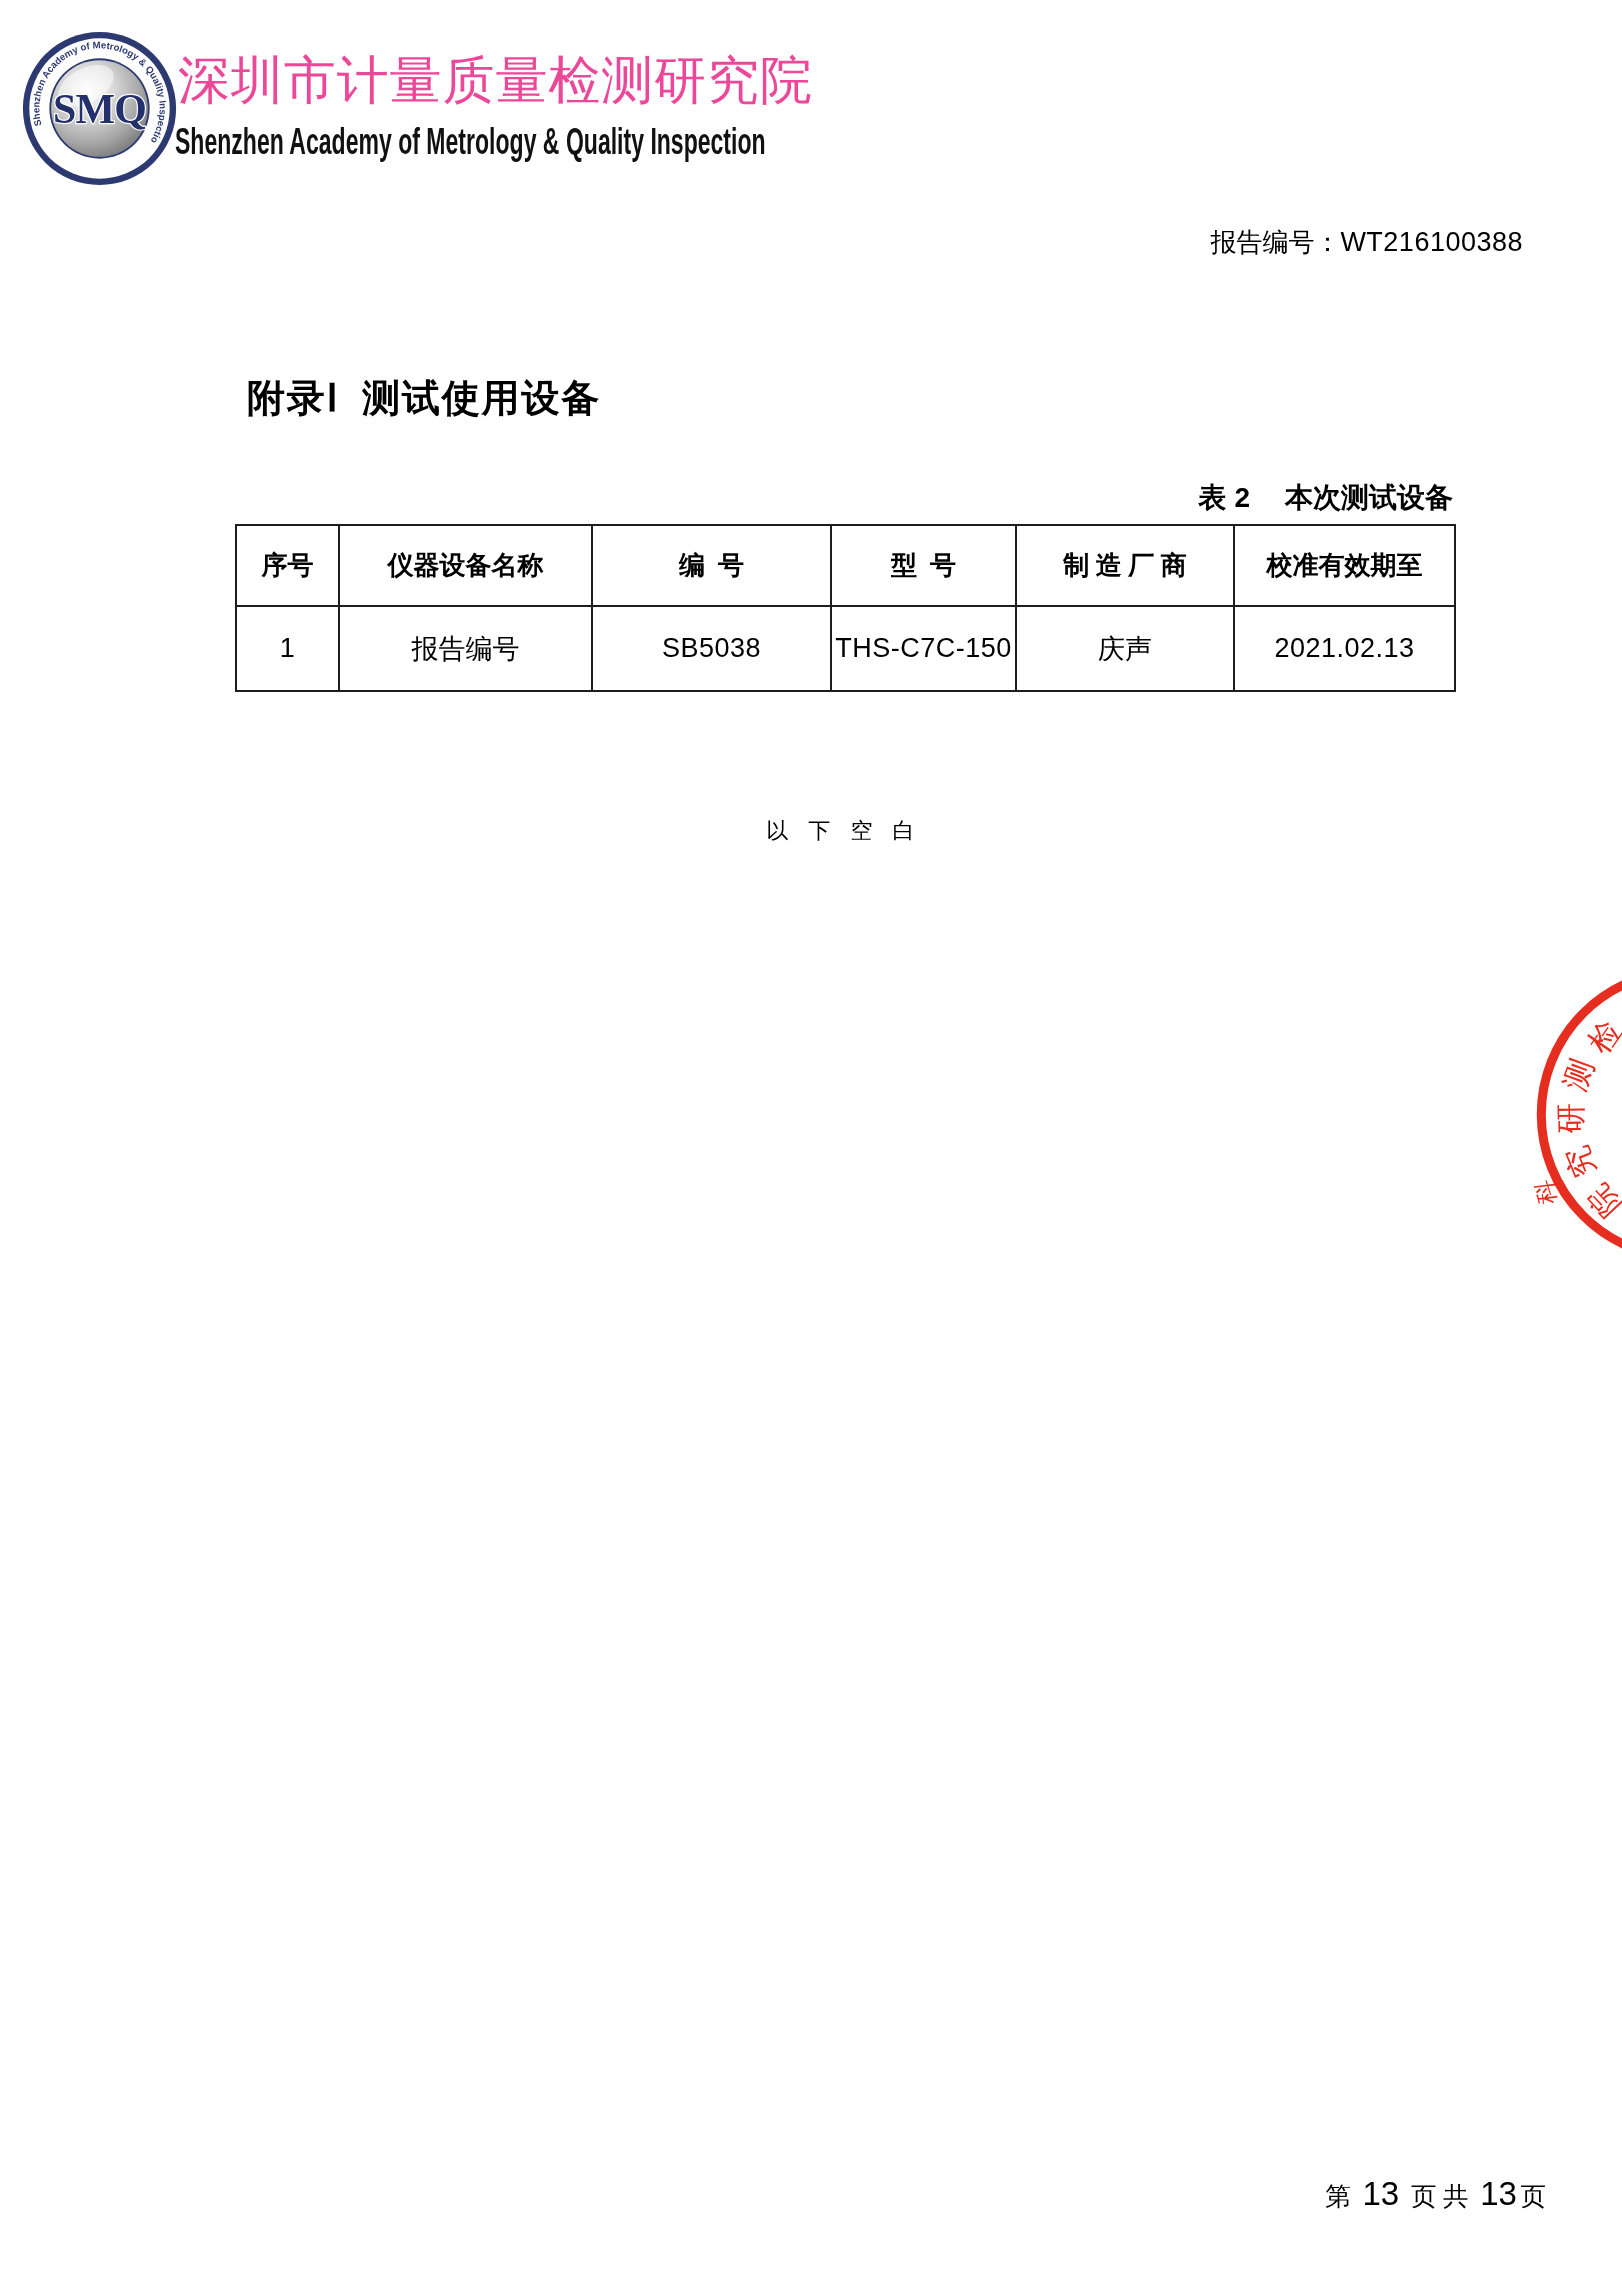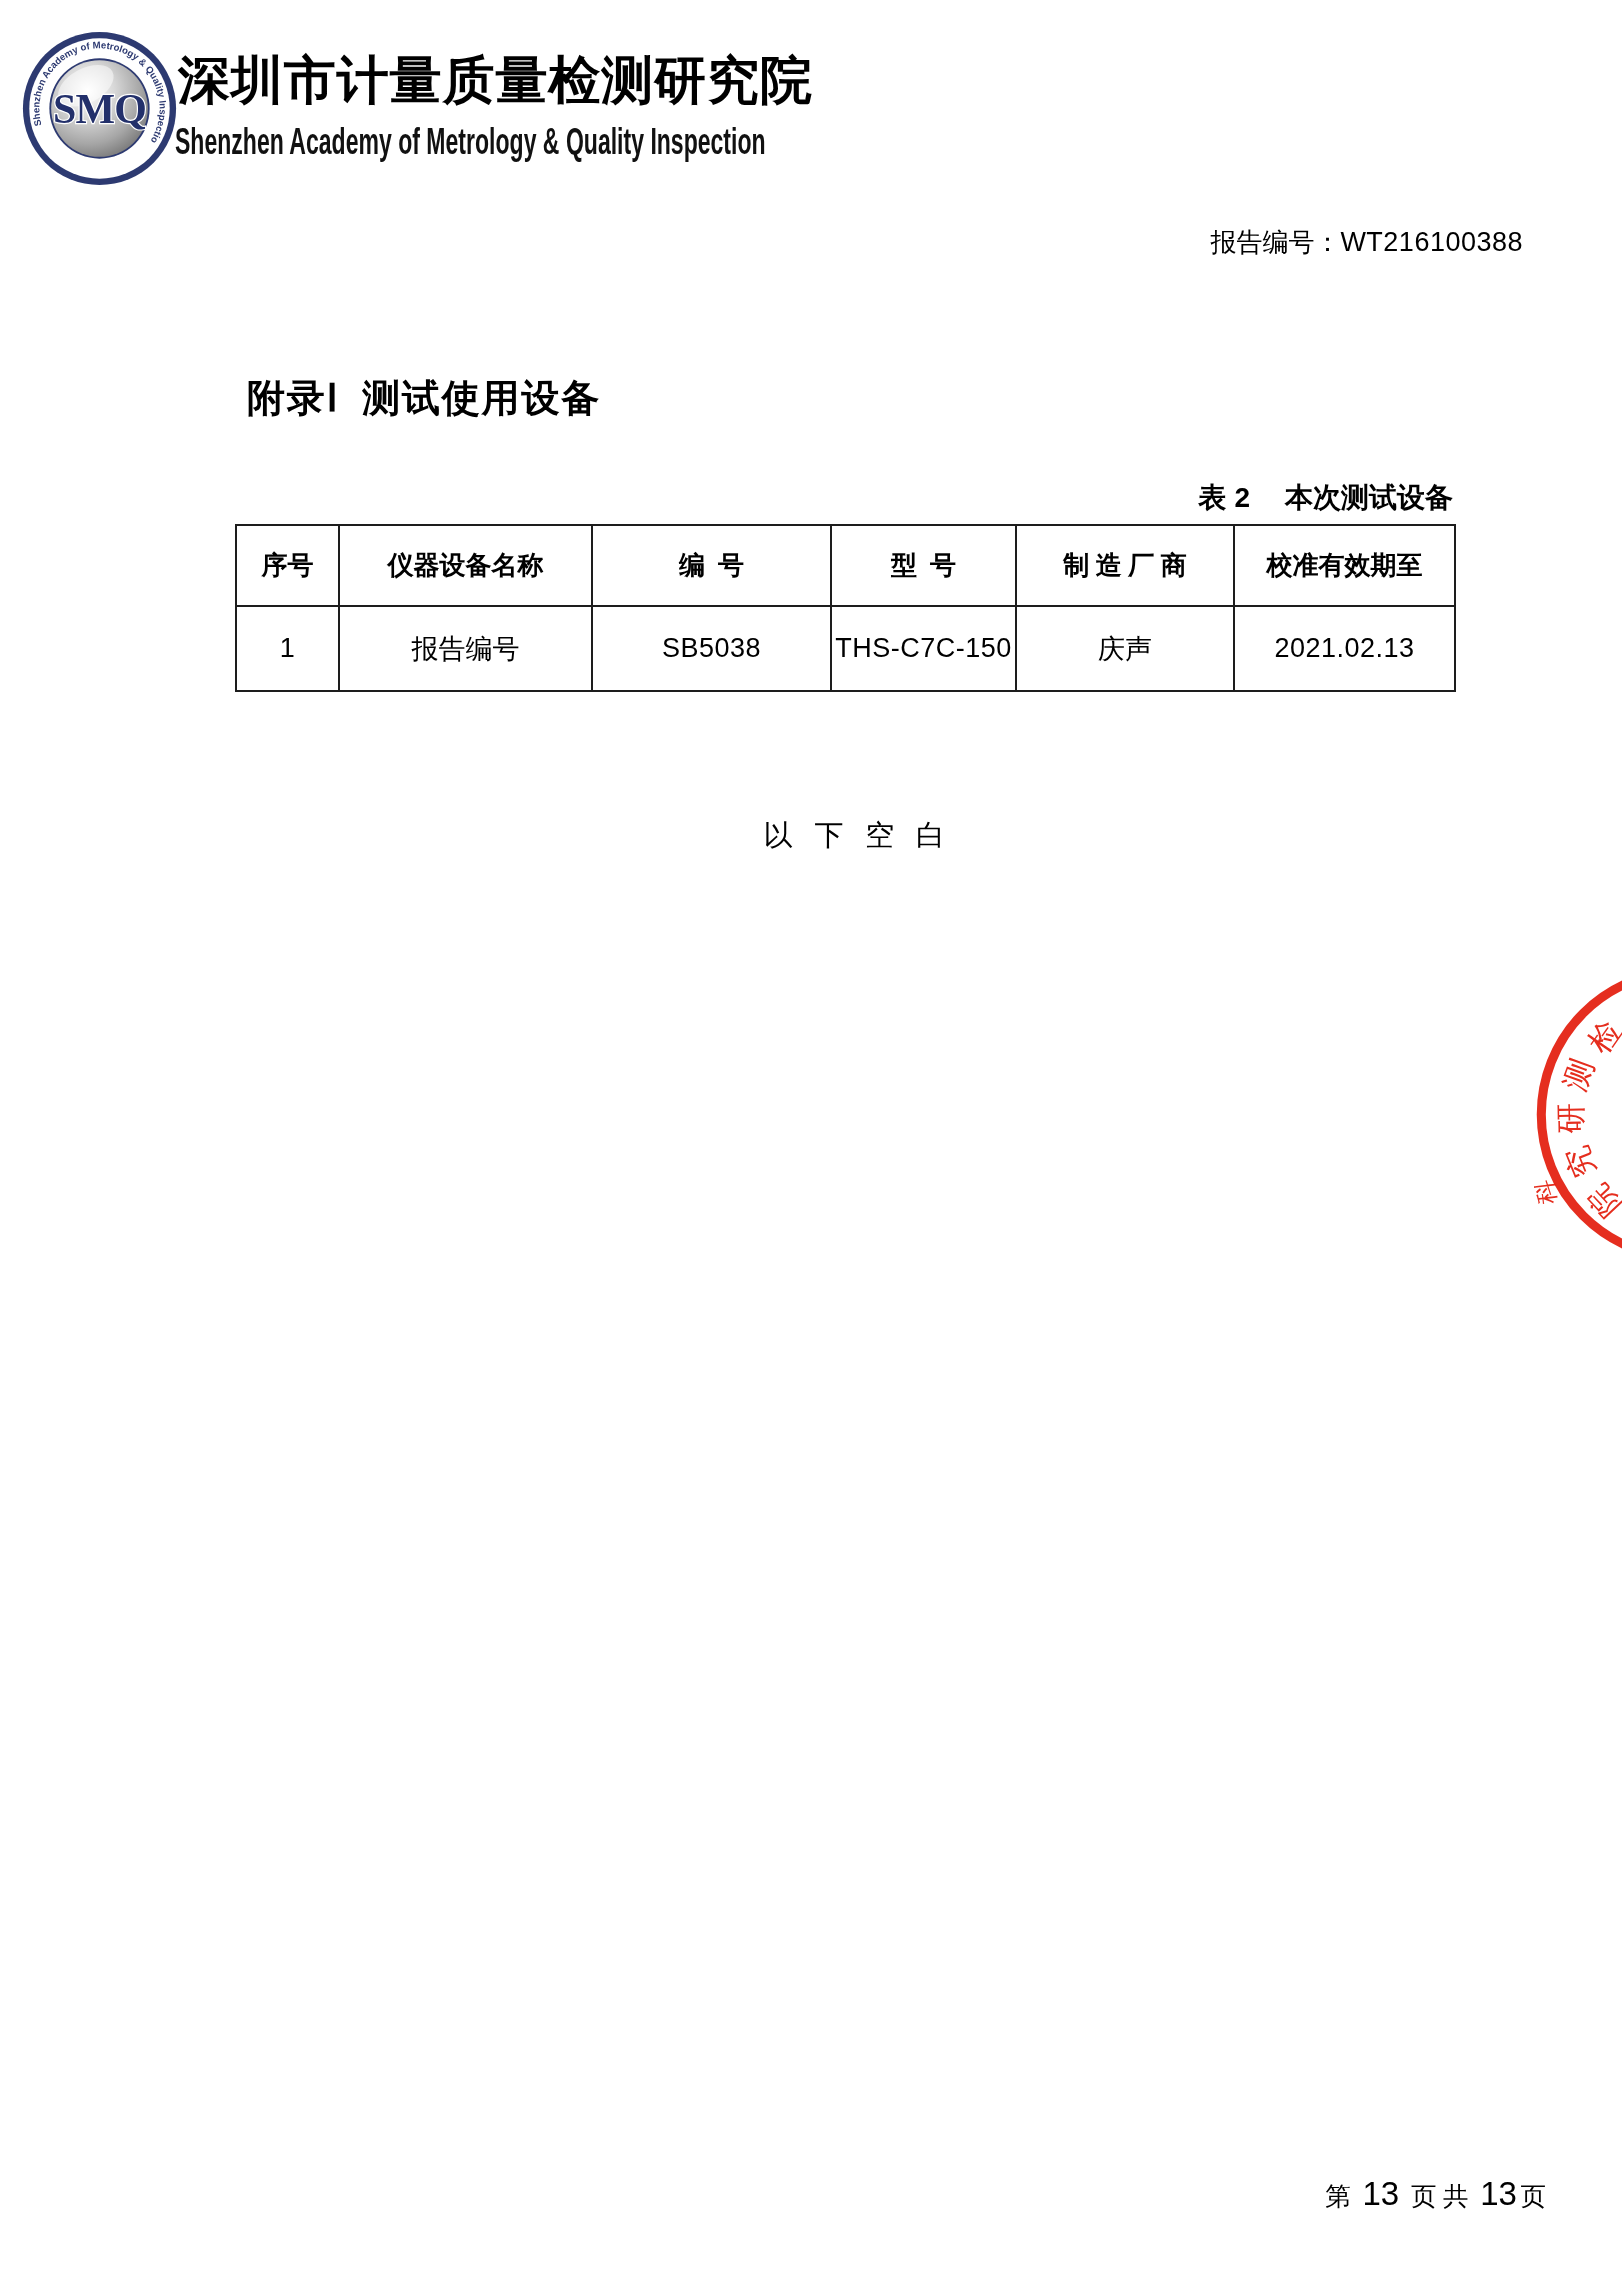--- a/index.html
+++ b/index.html
@@ -7,22 +7,22 @@
   .page {
     position:relative; width:1623px; height:2296px; margin:0 auto;
     background:#ffffff; overflow:hidden; color:#000;
     font-family:"Liberation Serif", serif;
   }
 
   
   .logo { position:absolute; left:22px; top:31px; width:155px; height:155px; }
   .org-zh {
     position:absolute; left:178px; top:47px;
-    font-family:"Liberation Sans", sans-serif; font-weight:bold;
-    font-size:52px; letter-spacing:0.9px; line-height:1.3; white-space:nowrap; color:#000000;
+    font-family:"Liberation Sans", sans-serif; font-weight:normal;
+    font-size:52px; letter-spacing:0.9px; line-height:1.3; white-space:nowrap; color:#ec4899;
   }
   .org-en {
     position:absolute; left:175px; top:119px;
     font-family:"Liberation Sans", sans-serif; font-weight:bold;
     font-size:36px; line-height:1.25; white-space:nowrap; color:#111;
     transform:scaleX(0.64); transform-origin:left top;
   }
   .report-no {
     position:absolute; top:225px; right:100px;
     font-size:26px; line-height:1.3; white-space:nowrap;
@@ -63,22 +63,22 @@
   .equip-table th {
     height:81px; font-size:26px; font-weight:bold; white-space:pre;
     font-family:"Liberation Serif", serif;
   }
   .equip-table td { height:85px; font-size:27px; }
   .equip-table td.num {
     font-family:"Liberation Sans", sans-serif; letter-spacing:0.5px;
   }
 
   .blank-note {
-    position:absolute; left:249px; top:816px; width:1218px;
-    text-align:center; font-size:29px; letter-spacing:7.3px; white-space:pre;
+    position:absolute; left:235px; top:816px; width:1218px;
+    text-align:center; font-size:22px; letter-spacing:7.3px; white-space:pre;
   }
 
   
   .stamp { position:absolute; right:0; top:962px; width:89px; height:305px; }
 
   
   .footer {
     position:absolute; top:2173px; right:77px;
     font-size:25.5px; line-height:1.3; display:flex; gap:11.8px; align-items:baseline;
     white-space:pre;

